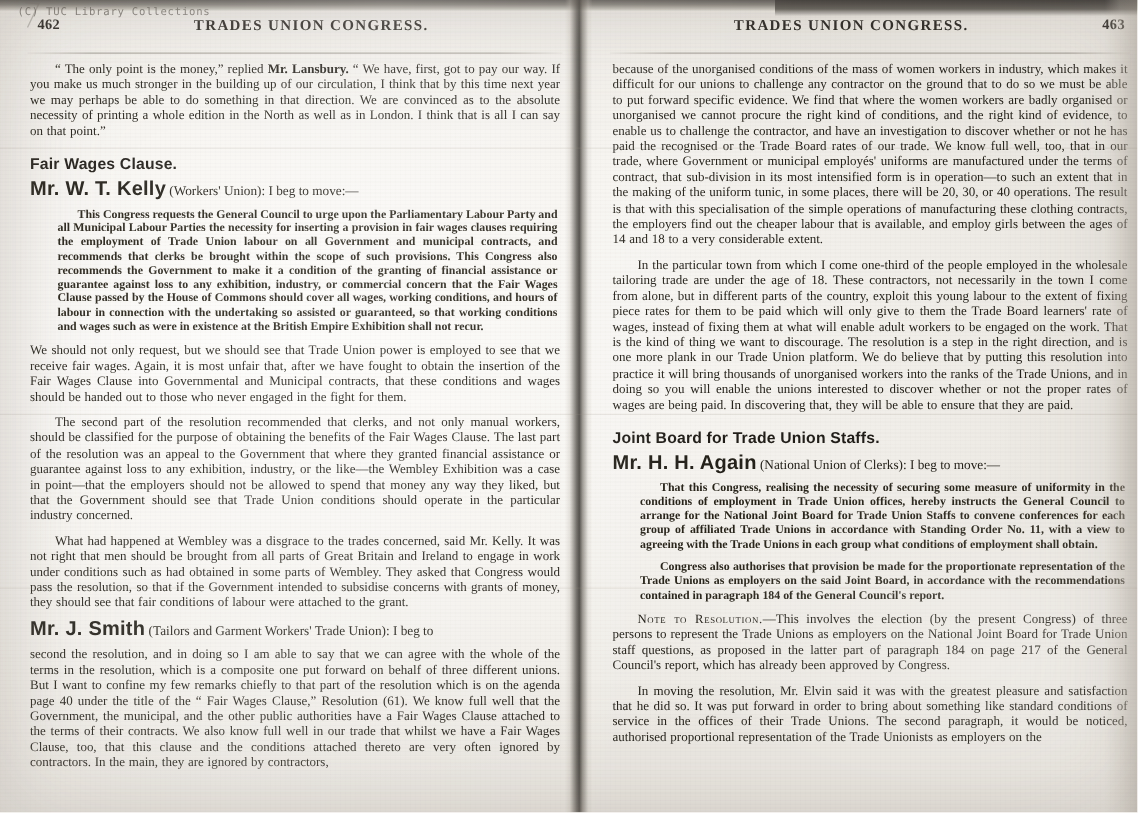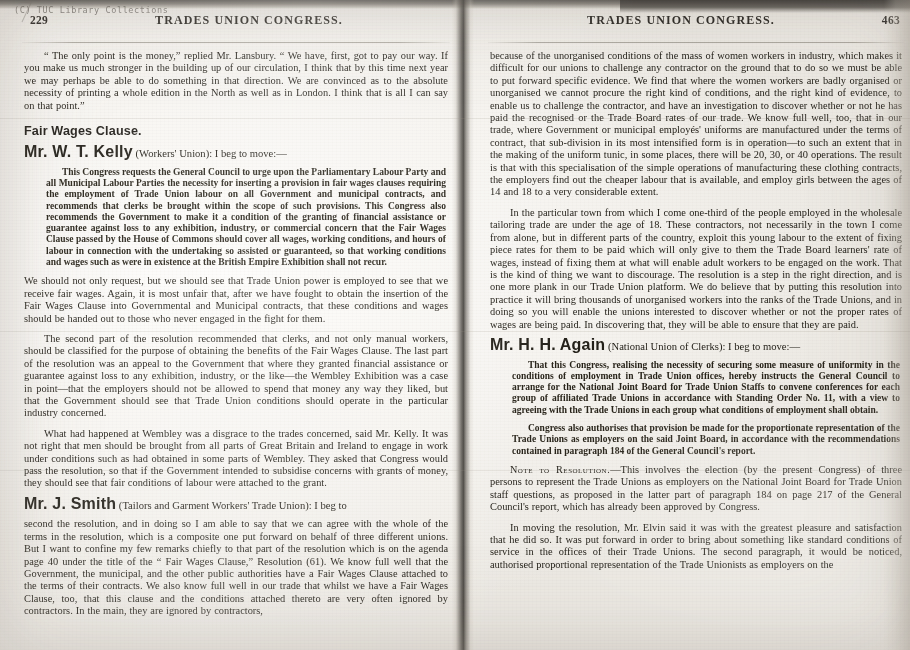--- a/index.html
+++ b/index.html
@@ -206,21 +206,21 @@
   }
   p.speaker .affil { font-family: "Liberation Serif", serif; }
 
   .smallcaps {
     font-variant: small-caps;
     font-size: 10.2px;
     letter-spacing: .5px;
     margin-top: 15px;
   }
 
-  .bold { font-weight: normal; }
+  .bold { font-weight: bold; }
 
   
   .inkwash {
     position: absolute;
     inset: 0;
     pointer-events: none;
     background:
       linear-gradient(100deg, rgba(255,255,255,0) 0%, rgba(255,255,255,.28) 30%, rgba(255,255,255,0) 62%),
       radial-gradient(ellipse 40% 30% at 86% 78%, rgba(255,255,255,.30), rgba(255,255,255,0) 70%);
     mix-blend-mode: screen;
@@ -239,21 +239,21 @@
 
   <svg class="curl" viewBox="0 0 16 22">
     <path d="M2 1 L13 2 L4 21" fill="none" stroke="#6b6760" stroke-width="1.1" opacity=".7"></path>
   </svg>
 
   <div class="watermark">(C) TUC Library Collections</div>
 
   <div class="page left">
 
     <div class="runhead">
-      <span class="folio">229</span>
+      <span class="folio">462</span>
       <span class="rh-title">TRADES UNION CONGRESS.</span>
     </div>
     <div class="rule"></div>
 
     <div class="col-body">
 
       <p class="para"><span>“ The only point is the money,” replied</span>
         <span class="bold">Mr. Lansbury.</span>
         <span>“ We have, first, got to pay our way. If you make us much stronger in the building up of our circulation, I think that by this time next year we may perhaps be able to do something in that direction. We are convinced as to the absolute necessity of printing a whole edition in the North as well as in London. I think that is all I can say on that point.”</span></p>
 
@@ -282,20 +282,21 @@
       <span class="rh-title">TRADES UNION CONGRESS.</span>
       <span class="folio">463</span>
     </div>
     <div class="rule"></div>
 
     <div class="col-body">
 
       <p class="para noindent">because of the unorganised conditions of the mass of women workers in industry, which makes it difficult for our unions to challenge any contractor on the ground that to do so we must be able to put forward specific evidence. We find that where the women workers are badly organised or unorganised we cannot procure the right kind of conditions, and the right kind of evidence, to enable us to challenge the contractor, and have an investigation to discover whether or not he has paid the recognised or the Trade Board rates of our trade. We know full well, too, that in our trade, where Government or municipal employés' uniforms are manufactured under the terms of contract, that sub-division in its most intensified form is in operation—to such an extent that in the making of the uniform tunic, in some places, there will be 20, 30, or 40 operations. The result is that with this specialisation of the simple operations of manufacturing these clothing contracts, the employers find out the cheaper labour that is available, and employ girls between the ages of 14 and 18 to a very considerable extent.</p>
       <p class="para">In the particular town from which I come one-third of the people employed in the wholesale tailoring trade are under the age of 18. These contractors, not necessarily in the town I come from alone, but in different parts of the country, exploit this young labour to the extent of fixing piece rates for them to be paid which will only give to them the Trade Board learners' rate of wages, instead of fixing them at what will enable adult workers to be engaged on the work. That is the kind of thing we want to discourage. The resolution is a step in the right direction, and is one more plank in our Trade Union platform. We do believe that by putting this resolution into practice it will bring thousands of unorganised workers into the ranks of the Trade Unions, and in doing so you will enable the unions interested to discover whether or not the proper rates of wages are being paid. In discovering that, they will be able to ensure that they are paid.</p>
 
+      <h2 class="sec-head">Joint Board for Trade Union Staffs.</h2>
 
       <p class="speaker"><span class="who">Mr. H. H. Again</span>
         <span class="affil">(National Union of Clerks): I beg to move:—</span></p>
 
       <p class="quote">That this Congress, realising the necessity of securing some measure of uniformity in the conditions of employment in Trade Union offices, hereby instructs the General Council to arrange for the National Joint Board for Trade Union Staffs to convene conferences for each group of affiliated Trade Unions in accordance with Standing Order No. 11, with a view to agreeing with the Trade Unions in each group what conditions of employment shall obtain.</p>
       <p class="quote">Congress also authorises that provision be made for the proportionate representation of the Trade Unions as employers on the said Joint Board, in accordance with the recommendations contained in paragraph 184 of the General Council's report.</p>
 
       <p class="para"><span class="smallcaps">Note to Resolution.</span><span>—This involves the election (by the present Congress) of three persons to represent the Trade Unions as employers on the National Joint Board for Trade Union staff questions, as proposed in the latter part of paragraph 184 on page 217 of the General Council's report, which has already been approved by Congress.</span></p>
 
       <p class="para">In moving the resolution, Mr. Elvin said it was with the greatest pleasure and satisfaction that he did so. It was put forward in order to bring about something like standard conditions of service in the offices of their Trade Unions. The second paragraph, it would be noticed, authorised proportional representation of the Trade Unionists as employers on the</p>

